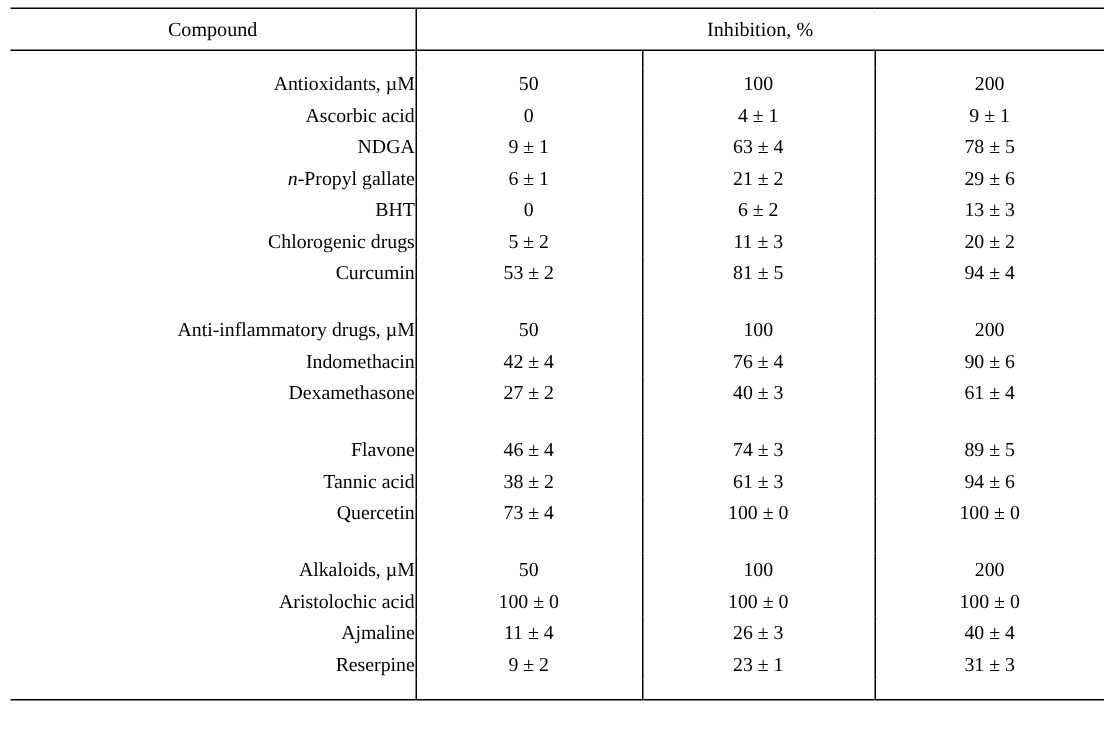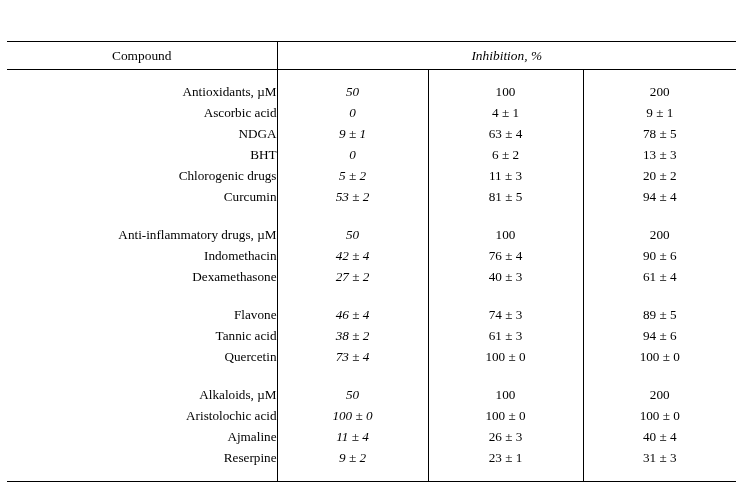--- a/index.html
+++ b/index.html
@@ -22,21 +22,20 @@
   }
 
   table.data-table {
     position: absolute;
     left: 7px;
     top: 5px;
     width: 729px;
     border-collapse: collapse;
     font-size: 13.2px;
     line-height: 1;
-    margin-top: 36px;
   }
 
   table.data-table td,
   table.data-table th {
     padding: 0;
     margin: 0;
     font-weight: normal;
     vertical-align: middle;
   }
 
@@ -69,21 +68,21 @@
   
   tr.header-row td {
     height: 27px;
     text-align: center;
     font-size: 13.4px;
   }
   td.head-compound { }
   td.head-inhibition { }
 
   
-  .vline-full { border-left: 1.3px solid #000; font-style: italic; }
+  .vline-full { border-left: 1.3px solid #000; }
   .vline-body { border-left: 1.3px solid #000; }
 
   
   tr.body-row td { height: 21px; }
   tr.spacer-row td { height: 17px; font-size: 0; line-height: 0; }
   tr.pad-row td { height: 11px; font-size: 0; line-height: 0; }
   tr.pad-row-bottom td { height: 13px; font-size: 0; line-height: 0; }
 
   td.label-cell {
     text-align: right;
@@ -142,20 +141,26 @@
           <td class="val-cell vline-body">4 ± 1</td>
           <td class="val-cell vline-body">9 ± 1</td>
         </tr>
         <tr class="body-row">
           <td class="label-cell indent">NDGA</td>
           <td class="val-cell vline-full">9 ± 1</td>
           <td class="val-cell vline-body">63 ± 4</td>
           <td class="val-cell vline-body">78 ± 5</td>
         </tr>
         <tr class="body-row">
+          <td class="label-cell indent"><span class="ital">n</span><span>-Propyl gallate</span></td>
+          <td class="val-cell vline-full">6 ± 1</td>
+          <td class="val-cell vline-body">21 ± 2</td>
+          <td class="val-cell vline-body">29 ± 6</td>
+        </tr>
+        <tr class="body-row">
           <td class="label-cell indent">BHT</td>
           <td class="val-cell vline-full">0</td>
           <td class="val-cell vline-body">6 ± 2</td>
           <td class="val-cell vline-body">13 ± 3</td>
         </tr>
         <tr class="body-row">
           <td class="label-cell indent">Chlorogenic drugs</td>
           <td class="val-cell vline-full">5 ± 2</td>
           <td class="val-cell vline-body">11 ± 3</td>
           <td class="val-cell vline-body">20 ± 2</td>

